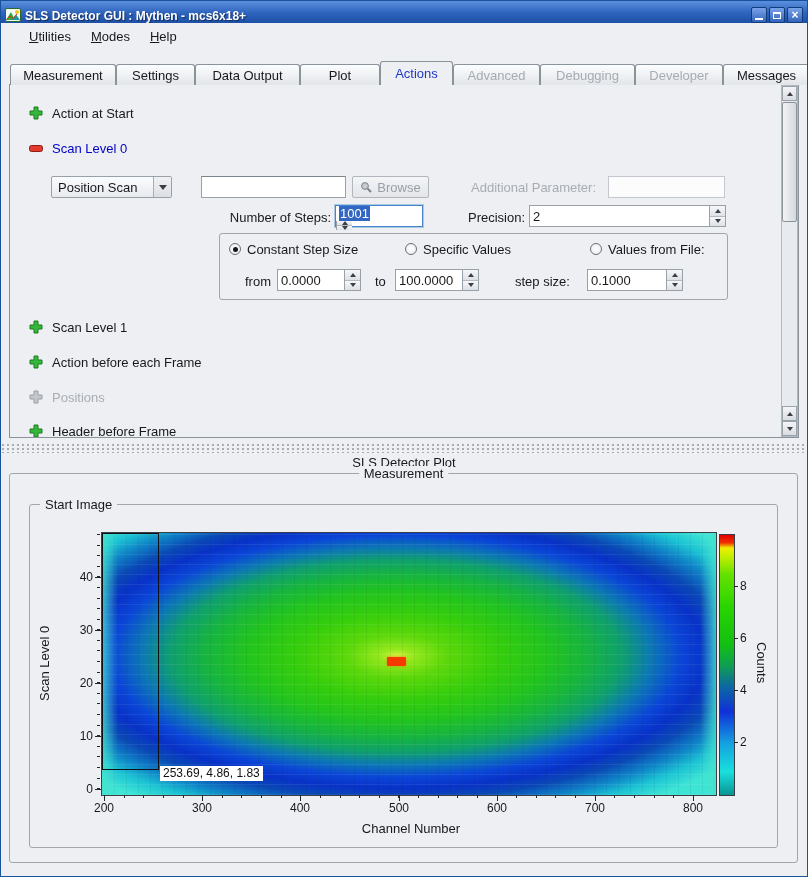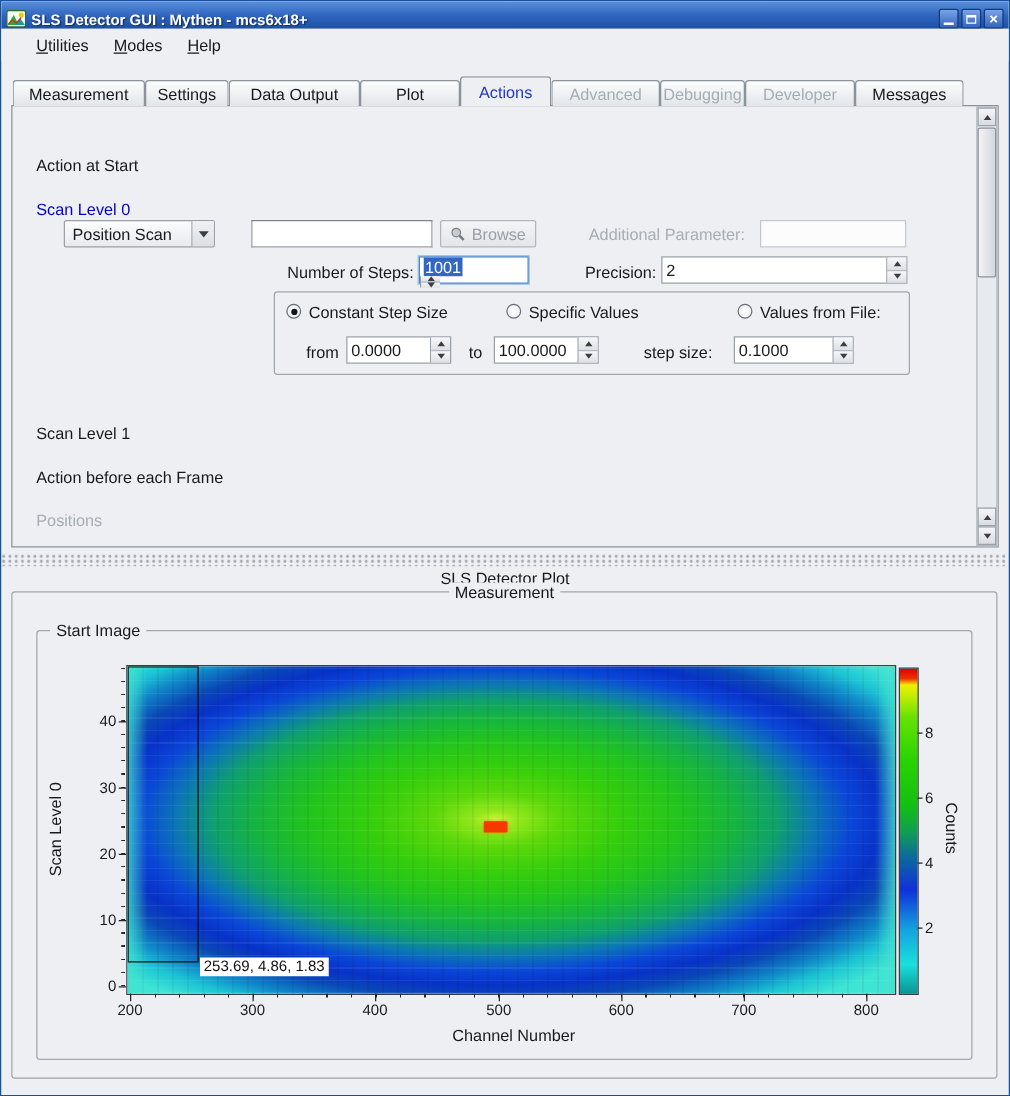--- a/index.html
+++ b/index.html
@@ -22,21 +22,21 @@
   .menu-item::first-letter { text-decoration:underline; }
 
   
   .tabbar { position:absolute; left:9px; top:60px; height:24px; display:flex; align-items:flex-end; z-index:3; }
   .tab { box-sizing:border-box; height:21px; border:1px solid #8a929a; border-bottom:none; border-radius:3px 3px 0 0; background:linear-gradient(#fcfdfe,#e2e5e9); display:flex; align-items:center; justify-content:center; }
   .tab.active { height:24px; background:#edeff2; color:#2038c8; }
   .tab.disabled { color:#a6acb4; }
   .pane { position:absolute; left:8px; top:83px; width:790px; height:354px; border:1px solid #8a929a; box-sizing:border-box; background:#edeff2; z-index:1; }
 
   
-  .arow { position:absolute; display:flex; gap:20px; align-items:center; height:16px; z-index:2;flex-direction:column; }
+  .arow { position:absolute; display:flex; gap:9px; align-items:center; height:16px; z-index:2; }
   .arow.gray { color:#a8adb3; }
   .blue { color:#0000c8; }
   .clip { overflow:hidden; height:13px; align-items:flex-start; }
 
   .tinput { position:absolute; height:22px; border:1px solid #98a0a8; border-top-color:#7c848c; background:#fff; box-sizing:border-box; font:13px "Liberation Sans",sans-serif; padding:0 3px; z-index:2; }
   .tinput.dis { background:#fcfcfd; border-color:#c2c8ce; }
   .btn { position:absolute; height:22px; box-sizing:border-box; border:1px solid #b0b6bc; border-radius:2px; background:linear-gradient(#f4f5f7,#e3e5e9); display:flex; align-items:center; justify-content:center; gap:5px; z-index:2; }
   .btn.dis { color:#9aa0a8; }
   .combo { position:absolute; height:22px; box-sizing:border-box; border:1px solid #98a0a8; border-radius:2px; background:linear-gradient(#fbfcfd,#e8eaee); display:flex; align-items:center; z-index:2; }
   .combo-txt { flex:1; padding-left:6px; }
@@ -134,26 +134,26 @@
   </div>
 
   <div class="menubar">
     <span class="menu-item">Utilities</span>
     <span class="menu-item">Modes</span>
     <span class="menu-item">Help</span>
   </div>
 
   <div class="tabbar">
     <div class="tab" style="width:106px">Measurement</div>
-    <div class="tab" style="width:67px">Settings</div>
+    <div class="tab" style="width:79px">Settings</div>
     <div class="tab" style="width:105px">Data Output</div>
     <div class="tab" style="width:80px">Plot</div>
     <div class="tab active" style="width:73px">Actions</div>
     <div class="tab disabled" style="width:87px">Advanced</div>
-    <div class="tab disabled" style="width:68px">Debugging</div>
+    <div class="tab disabled" style="width:95px">Debugging</div>
     <div class="tab disabled" style="width:88px">Developer</div>
     <div class="tab" style="width:87px">Messages</div>
   </div>
 
   <div class="pane"></div>
 
   <div class="arow" style="left:28px;top:104px">
     <svg width="14" height="14" viewBox="0 0 14 14">
         <path d="M5 1h4v4h4v4H9v4H5V9H1V5h4z" fill="#35b83a" stroke="#1d7a20"></path>
       </svg>

